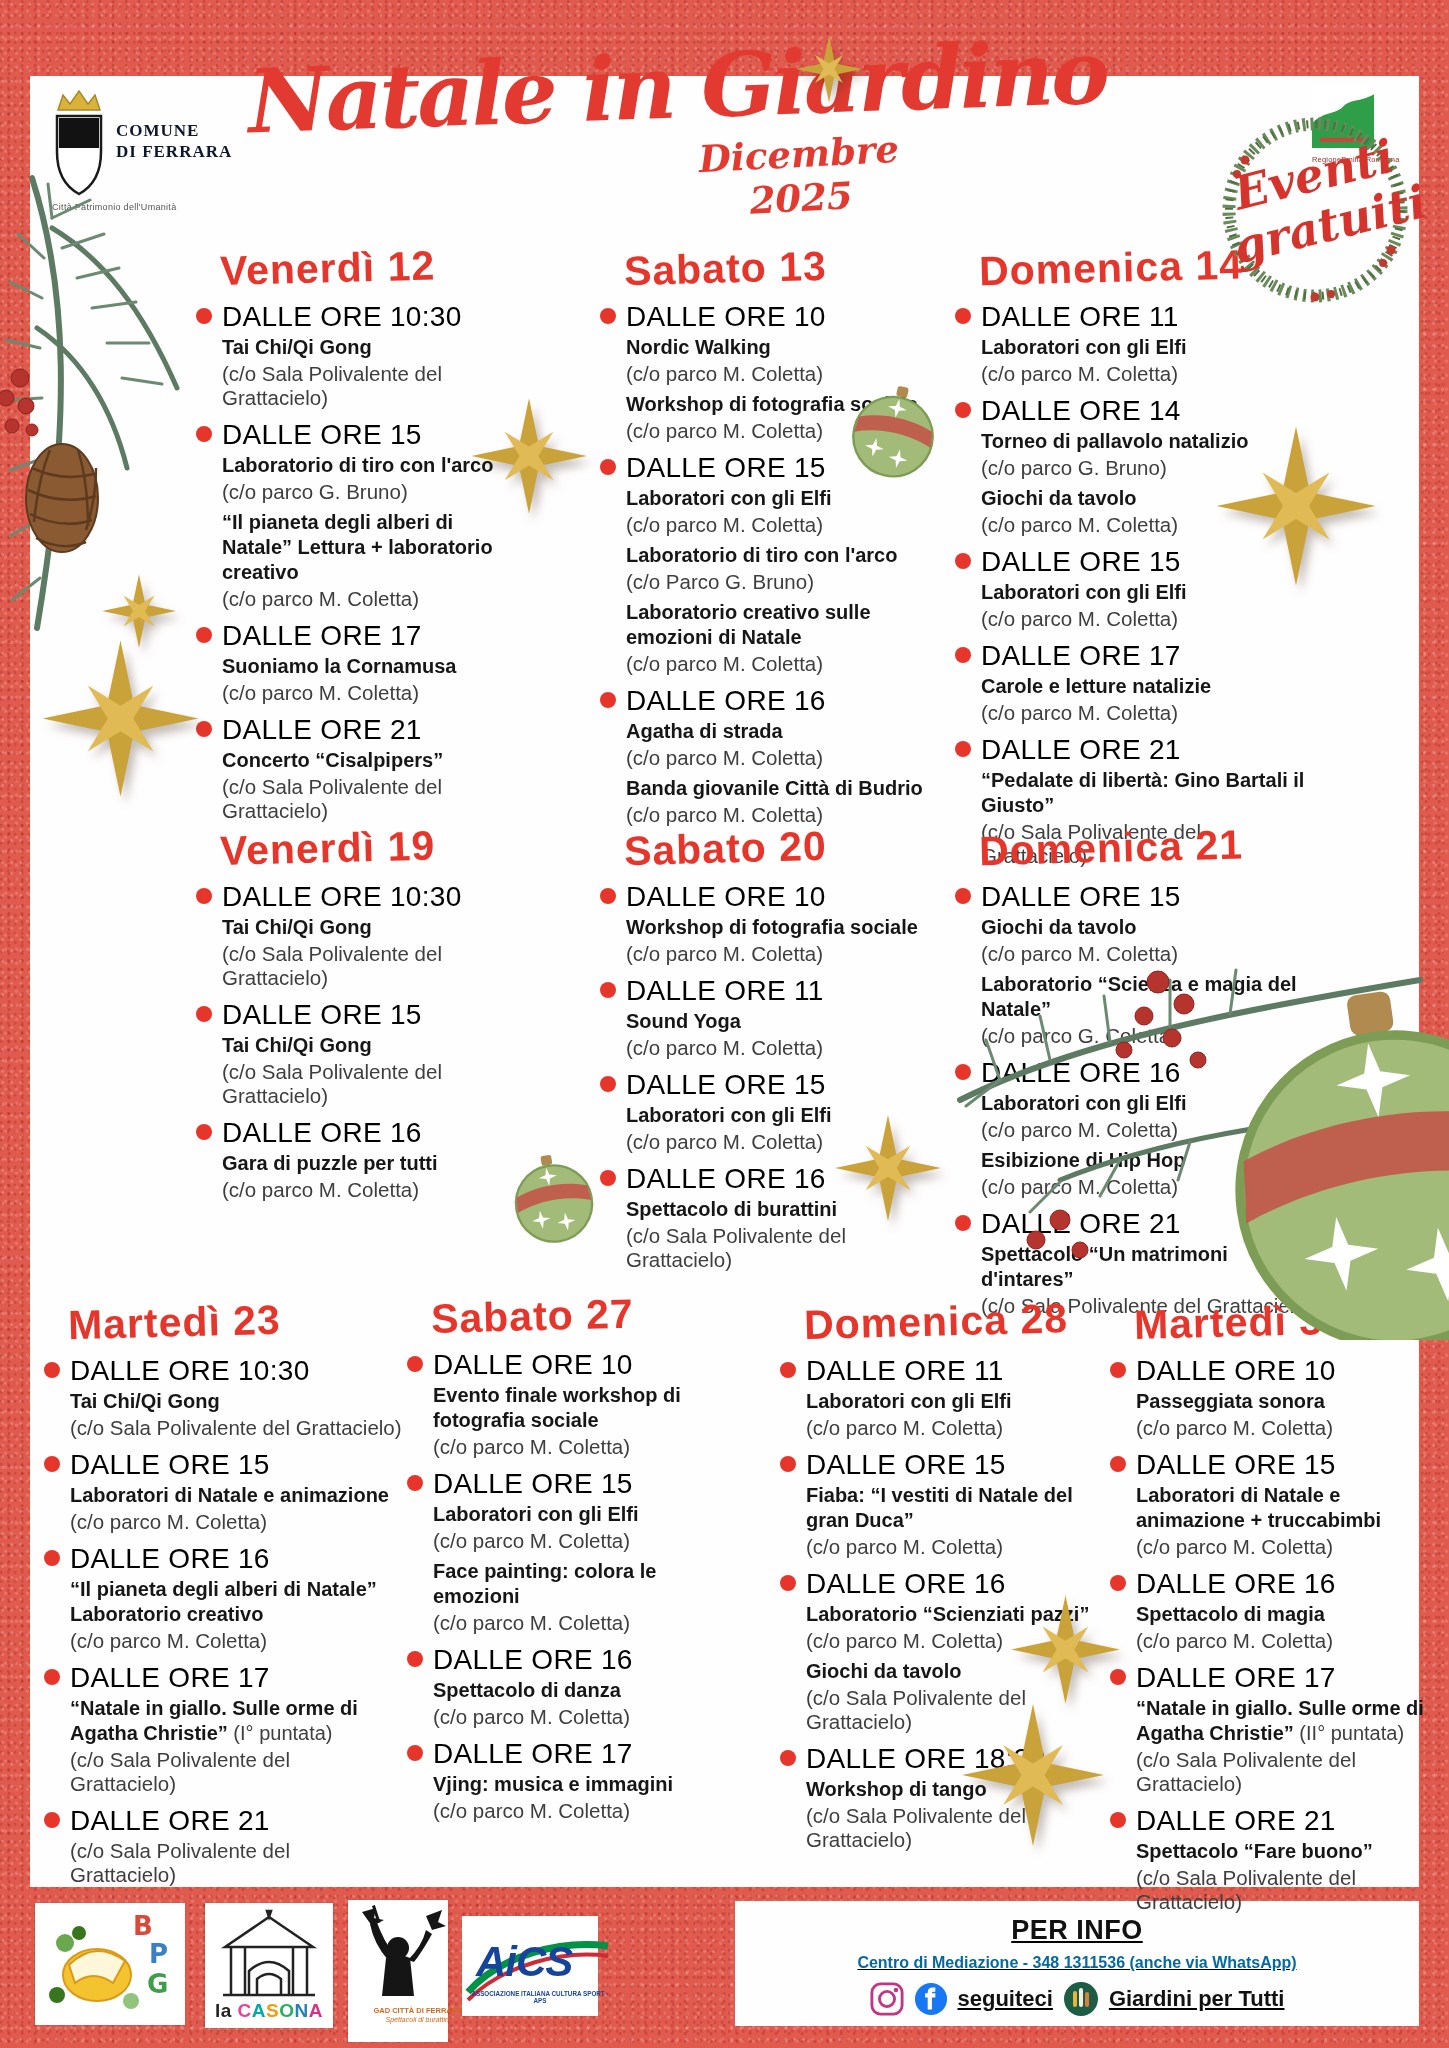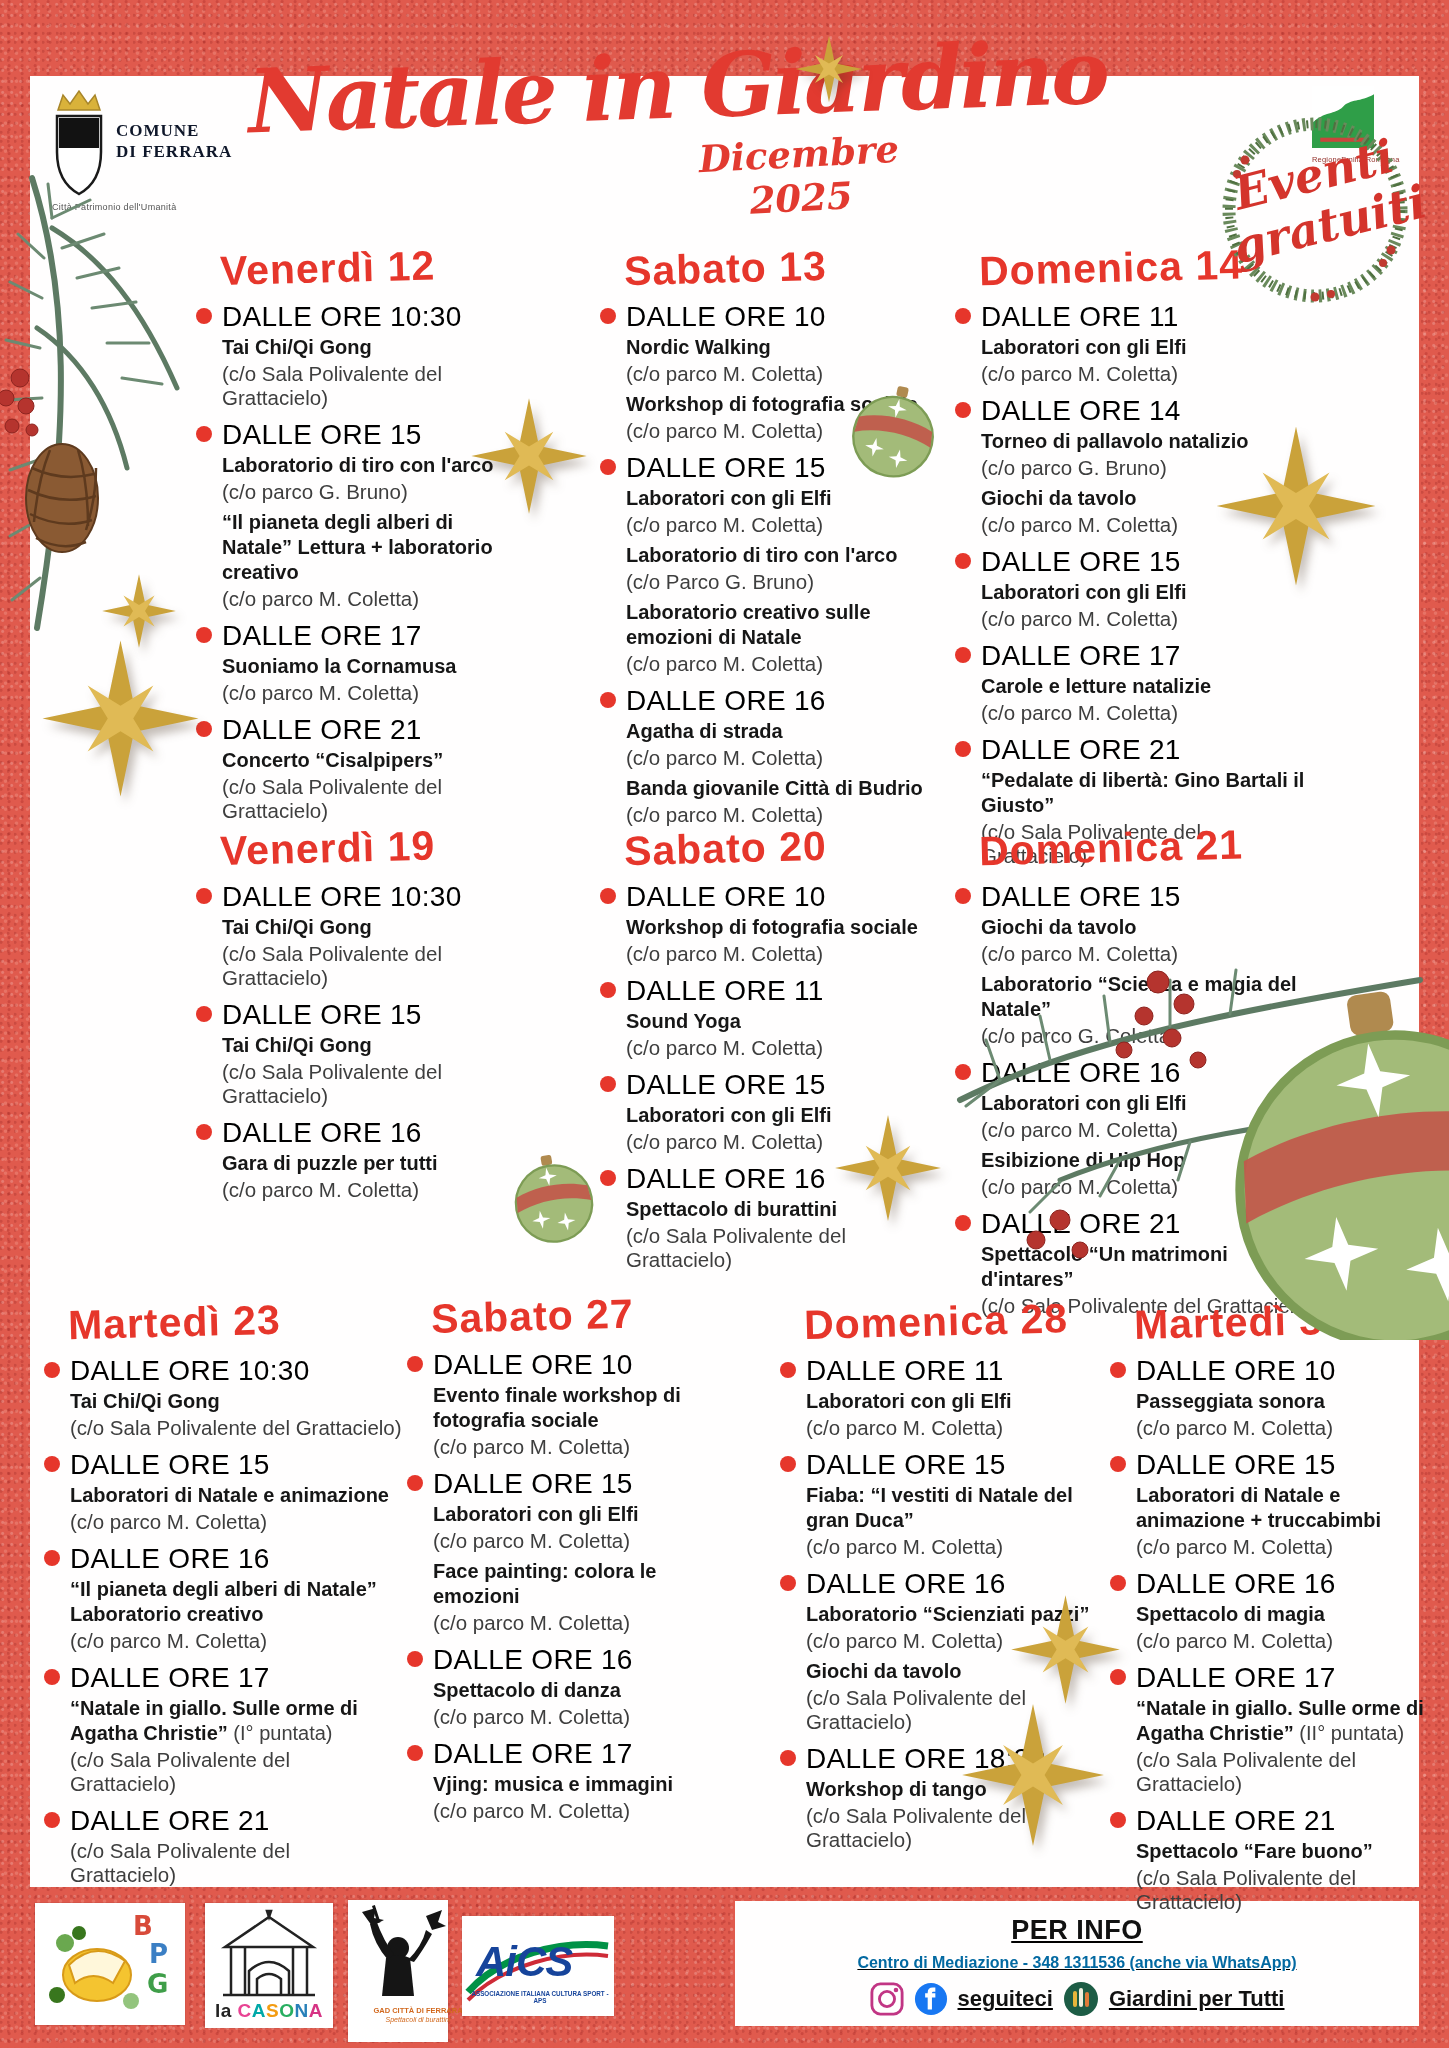--- a/index.html
+++ b/index.html
@@ -53,21 +53,21 @@
 
   
   .deco{position:absolute;z-index:3;pointer-events:none;}
   .star{filter:drop-shadow(5px 7px 5px rgba(60,40,20,.30));}
 
   
   .logo-box{position:absolute;background:#fff;z-index:2;box-shadow:0 0 0 1px rgba(0,0,0,.05);}
   #logo-bpg{left:35px;top:1903px;width:150px;height:122px;}
   #logo-casona{left:205px;top:1903px;width:128px;height:125px;}
   #logo-gad{left:348px;top:1900px;width:100px;height:142px;}
-  #logo-aics{left:462px;top:1916px;width:152px;height:100px;}
+  #logo-aics{left:462px;top:1916px;width:136px;height:100px;}
   #info-panel{left:735px;top:1901px;width:684px;height:125px;text-align:center;}
   #info-panel .info-heading{font-weight:800;font-size:27px;color:#111;margin-top:14px;letter-spacing:.5px;}
   #info-panel .info-line{font-weight:700;font-size:16px;color:#0369a1;margin-top:8px;}
   .social-row{display:flex;align-items:center;justify-content:center;gap:10px;margin-top:9px;}
   .social-row .follow,.social-row .social-name{font-weight:700;font-size:22px;color:#111;}
 
   .casona-text{position:absolute;left:0;bottom:6px;width:100%;text-align:center;
     font-weight:800;font-size:19px;letter-spacing:.5px;}
   .bpg-letter{position:absolute;font-weight:800;font-size:26px;font-family:"DejaVu Sans",sans-serif;}
   .gad-caption{position:absolute;left:0;bottom:18px;width:100%;text-align:center;

